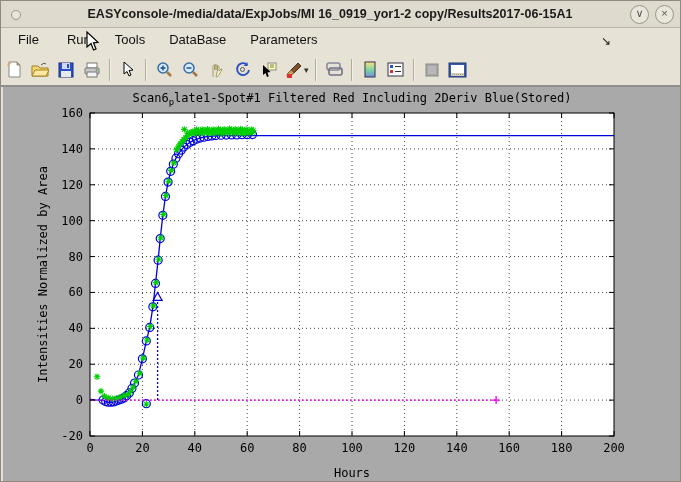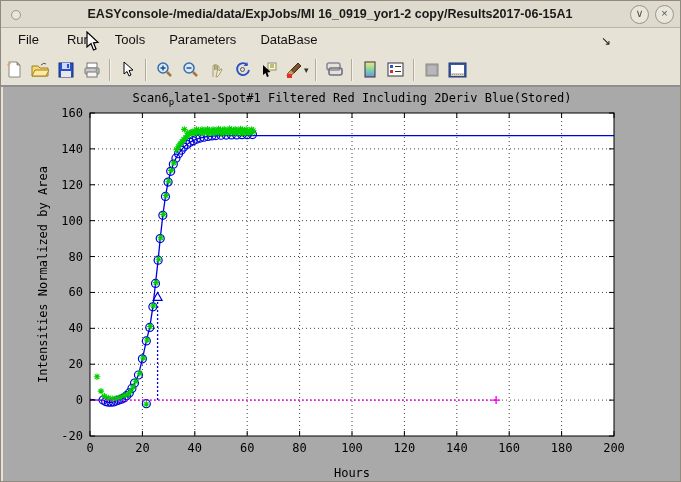--- a/index.html
+++ b/index.html
@@ -43,22 +43,22 @@
   <span class="win-btns">
     <span class="win-btn">∨</span>
     <span class="win-btn">×</span>
   </span>
 </div>
 
 <div class="menubar">
   <span class="menu-item" style="margin-left:8px">File</span>
   <span class="menu-item" style="margin-left:10px">Run</span>
   <span class="menu-item" style="margin-left:6px">Tools</span>
+  <span class="menu-item">DataBase</span>
   <span class="menu-item">Parameters</span>
-  <span class="menu-item">DataBase</span>
   <span class="menu-overflow">↘</span>
 </div>
 
 <div class="toolbar">
   <span class="tb-btn">
     <svg width="17" height="17">
         <path d="M3 1 h8 l3 3 v12 h-11 z" fill="#fff" stroke="#888"></path>
         <path d="M11 1 l3 3 h-3 z" fill="#f0a040" stroke="#888"></path>
         <path d="M2 1 l3 2 M1 4 l3 0" stroke="#f0a040" fill="none"></path>
       </svg>

